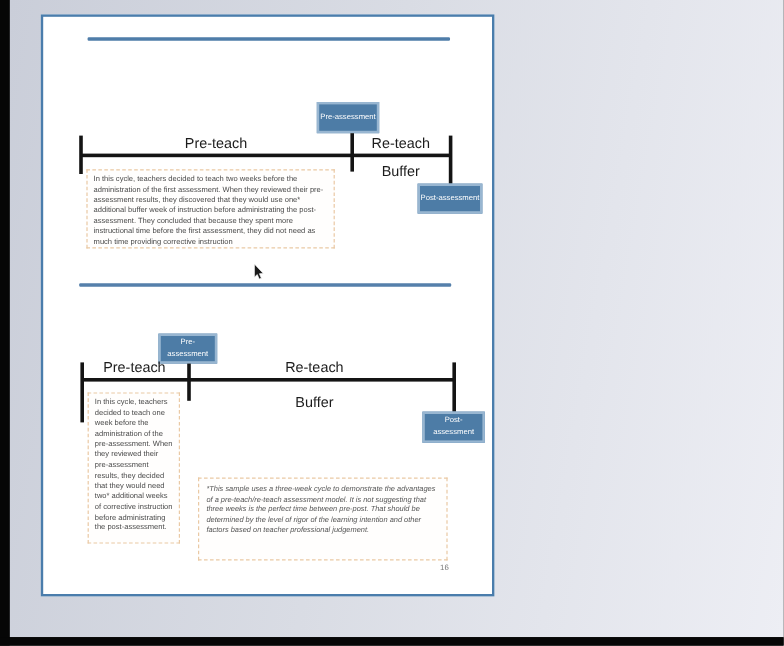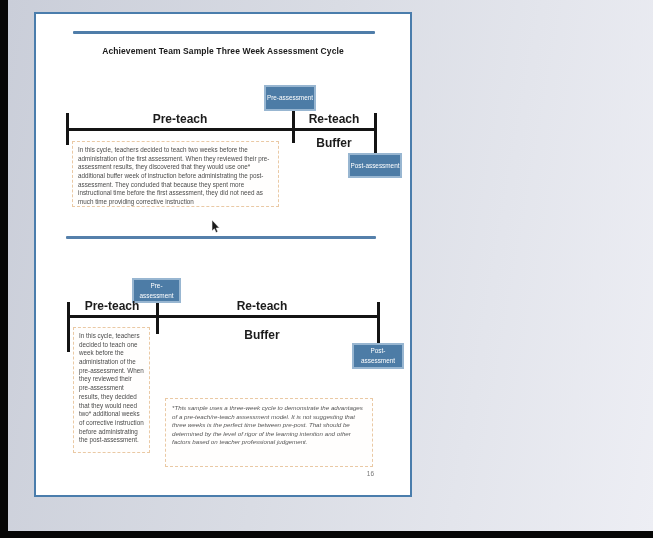--- a/index.html
+++ b/index.html
@@ -29,21 +29,21 @@
     position:absolute;
     background:#4d7ca6;border:2px solid #98b6d1;
     color:#fff;font-size:6.4px;line-height:1.55;
     display:flex;align-items:center;justify-content:center;text-align:center;
     box-sizing:border-box;
   }
   .tl-line{position:absolute;height:3px;background:#141414;}
   .tick{position:absolute;width:3px;background:#141414;}
   .seg-label{
     position:absolute;text-align:center;font-size:12px;color:#1c1c1c;
-    font-weight:700;
+    font-weight:400;
   }
   .desc-box{
     position:absolute;border:1px dashed #eac9a4;box-sizing:border-box;
     padding:4px 5px;font-size:6.3px;line-height:1.38;color:#4a4a4a;
     background:#fffefd;
   }
   .note-box{
     position:absolute;border:1px dashed #eac9a4;box-sizing:border-box;
     padding:5px 6px;font-size:6.2px;line-height:1.38;color:#555;
     font-style:italic;background:#fffefd;
@@ -59,21 +59,20 @@
   .bar-left{position:absolute;left:0;top:0;width:8px;height:538px;background:#060606;}
   .bar-bottom{position:absolute;left:0;top:531px;width:653px;height:7px;background:#060606;}
 </style>
 </head>
 <body>
 
 <div class="desktop">
   <div class="page">
 
     <div class="top-rule"></div>
-    <h1 class="title">Achievement Team Sample Three Week Assessment Cycle</h1>
 
     <div class="assess-box" style="left:228px;top:71px;width:52px;height:26px;">Pre-assessment</div>
 
     <div class="tl-line" style="left:31px;top:114px;width:308px;"></div>
     <div class="tick" style="left:30px;top:99px;height:32px;"></div>
     <div class="tick" style="left:256px;top:97px;height:32px;"></div>
     <div class="tick" style="left:338px;top:99px;height:40px;"></div>
 
     <div class="seg-label" style="left:94px;top:98px;width:100px;">Pre-teach</div>
     <div class="seg-label" style="left:258px;top:98px;width:80px;">Re-teach</div>

